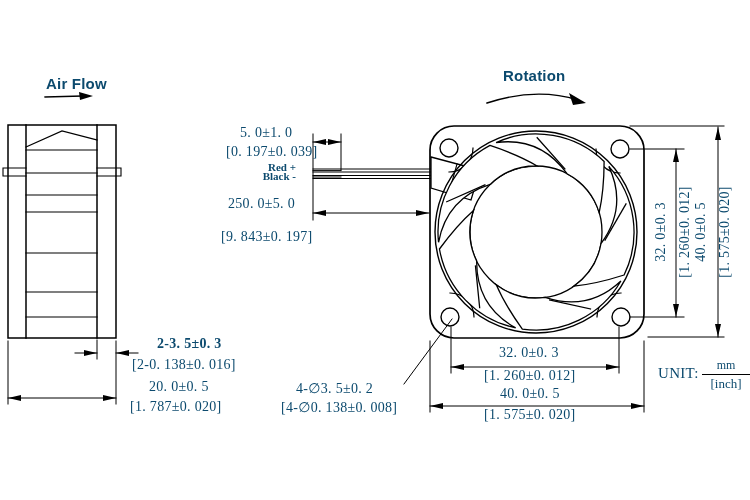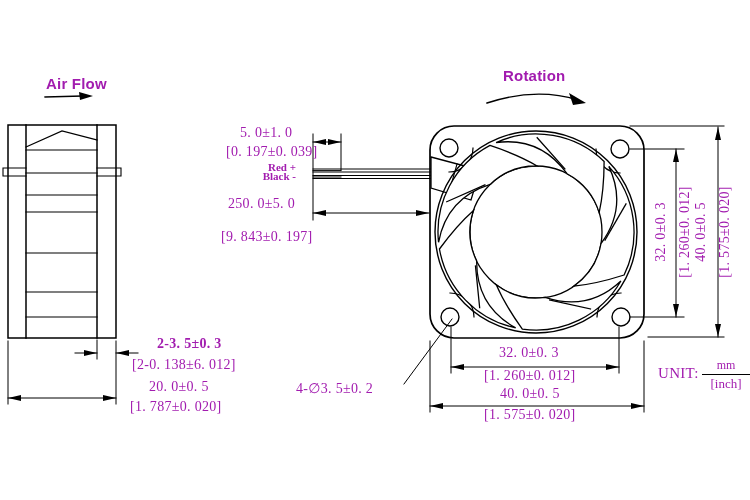--- a/index.html
+++ b/index.html
@@ -1,17 +1,17 @@
 <!DOCTYPE html>
 <html><head>
 <meta charset="utf-8">
 <style>
   html,body{margin:0;padding:0;background:#fff;}
   #stage{position:relative;width:750px;height:500px;background:#ffffff;overflow:hidden;
-         font-family:"Liberation Serif", serif;color:#a21caf;}
+         font-family:"Liberation Serif", serif;color:#0c4a6e;}
   #linework{position:absolute;left:0;top:0;}
   .lbl{position:absolute;white-space:nowrap;font-size:14px;letter-spacing:0.3px;line-height:1.05;}
   .lbl.big{font-size:15px;}
   .sans{font-family:"Liberation Sans", sans-serif;font-weight:bold;font-size:15px;letter-spacing:0.2px;}
   .tiny{font-size:11px;font-weight:bold;letter-spacing:0;line-height:1.0;width:40px;text-align:right;}
   .vtext{position:absolute;width:150px;text-align:center;font-size:14px;letter-spacing:0.3px;
          transform:rotate(-90deg);transform-origin:50% 50%;white-space:nowrap;}
   .fraction{position:absolute;width:48px;text-align:center;}
   .fraction .num{font-size:12px;border-bottom:1.5px solid #000;padding:0 4px 1px 4px;display:block;}
   .fraction .den{font-size:13px;display:block;padding-top:1px;}
@@ -172,25 +172,26 @@
   <div class="lbl" style="left:240px;top:126px;">5. 0±1. 0</div>
   <div class="lbl" style="left:226px;top:145px;">[0. 197±0. 039]</div>
 
   <div class="lbl tiny" style="left:256px;top:162px;">Red +</div>
   <div class="lbl tiny" style="left:256px;top:171px;">Black -</div>
 
   <div class="lbl" style="left:228px;top:197px;">250. 0±5. 0</div>
   <div class="lbl" style="left:221px;top:209px;margin-top:21px;">[9. 843±0. 197]</div>
 
   <div class="lbl" style="left:157px;top:337px;font-weight:bold;">2-3. 5±0. 3</div>
-  <div class="lbl" style="left:132px;top:358px;">[2-0. 138±6. 012]</div>
+  <div class="lbl" style="left:132px;top:358px;">[2-0. 138±0. 016]</div>
   <div class="lbl" style="left:149px;top:380px;">20. 0±0. 5</div>
   <div class="lbl" style="left:130px;top:400px;">[1. 787±0. 020]</div>
 
   <div class="lbl" style="left:296px;top:382px;text-align:center;">4-∅3. 5±0. 2</div>
+  <div class="lbl" style="left:281px;top:401px;">[4-∅0. 138±0. 008]</div>
 
   <div class="lbl" style="left:499px;top:346px;">32. 0±0. 3</div>
   <div class="lbl" style="left:484px;top:369px;">[1. 260±0. 012]</div>
   <div class="lbl" style="left:500px;top:387px;">40. 0±0. 5</div>
   <div class="lbl" style="left:484px;top:408px;">[1. 575±0. 020]</div>
 
   <div class="vtext" style="left:586px;top:224px;">32. 0±0. 3</div>
   <div class="vtext" style="left:610px;top:224px;">[1. 260±0. 012]</div>
   <div class="vtext" style="left:626px;top:224px;">40. 0±0. 5</div>
   <div class="vtext" style="left:650px;top:224px;">[1. 575±0. 020]</div>

